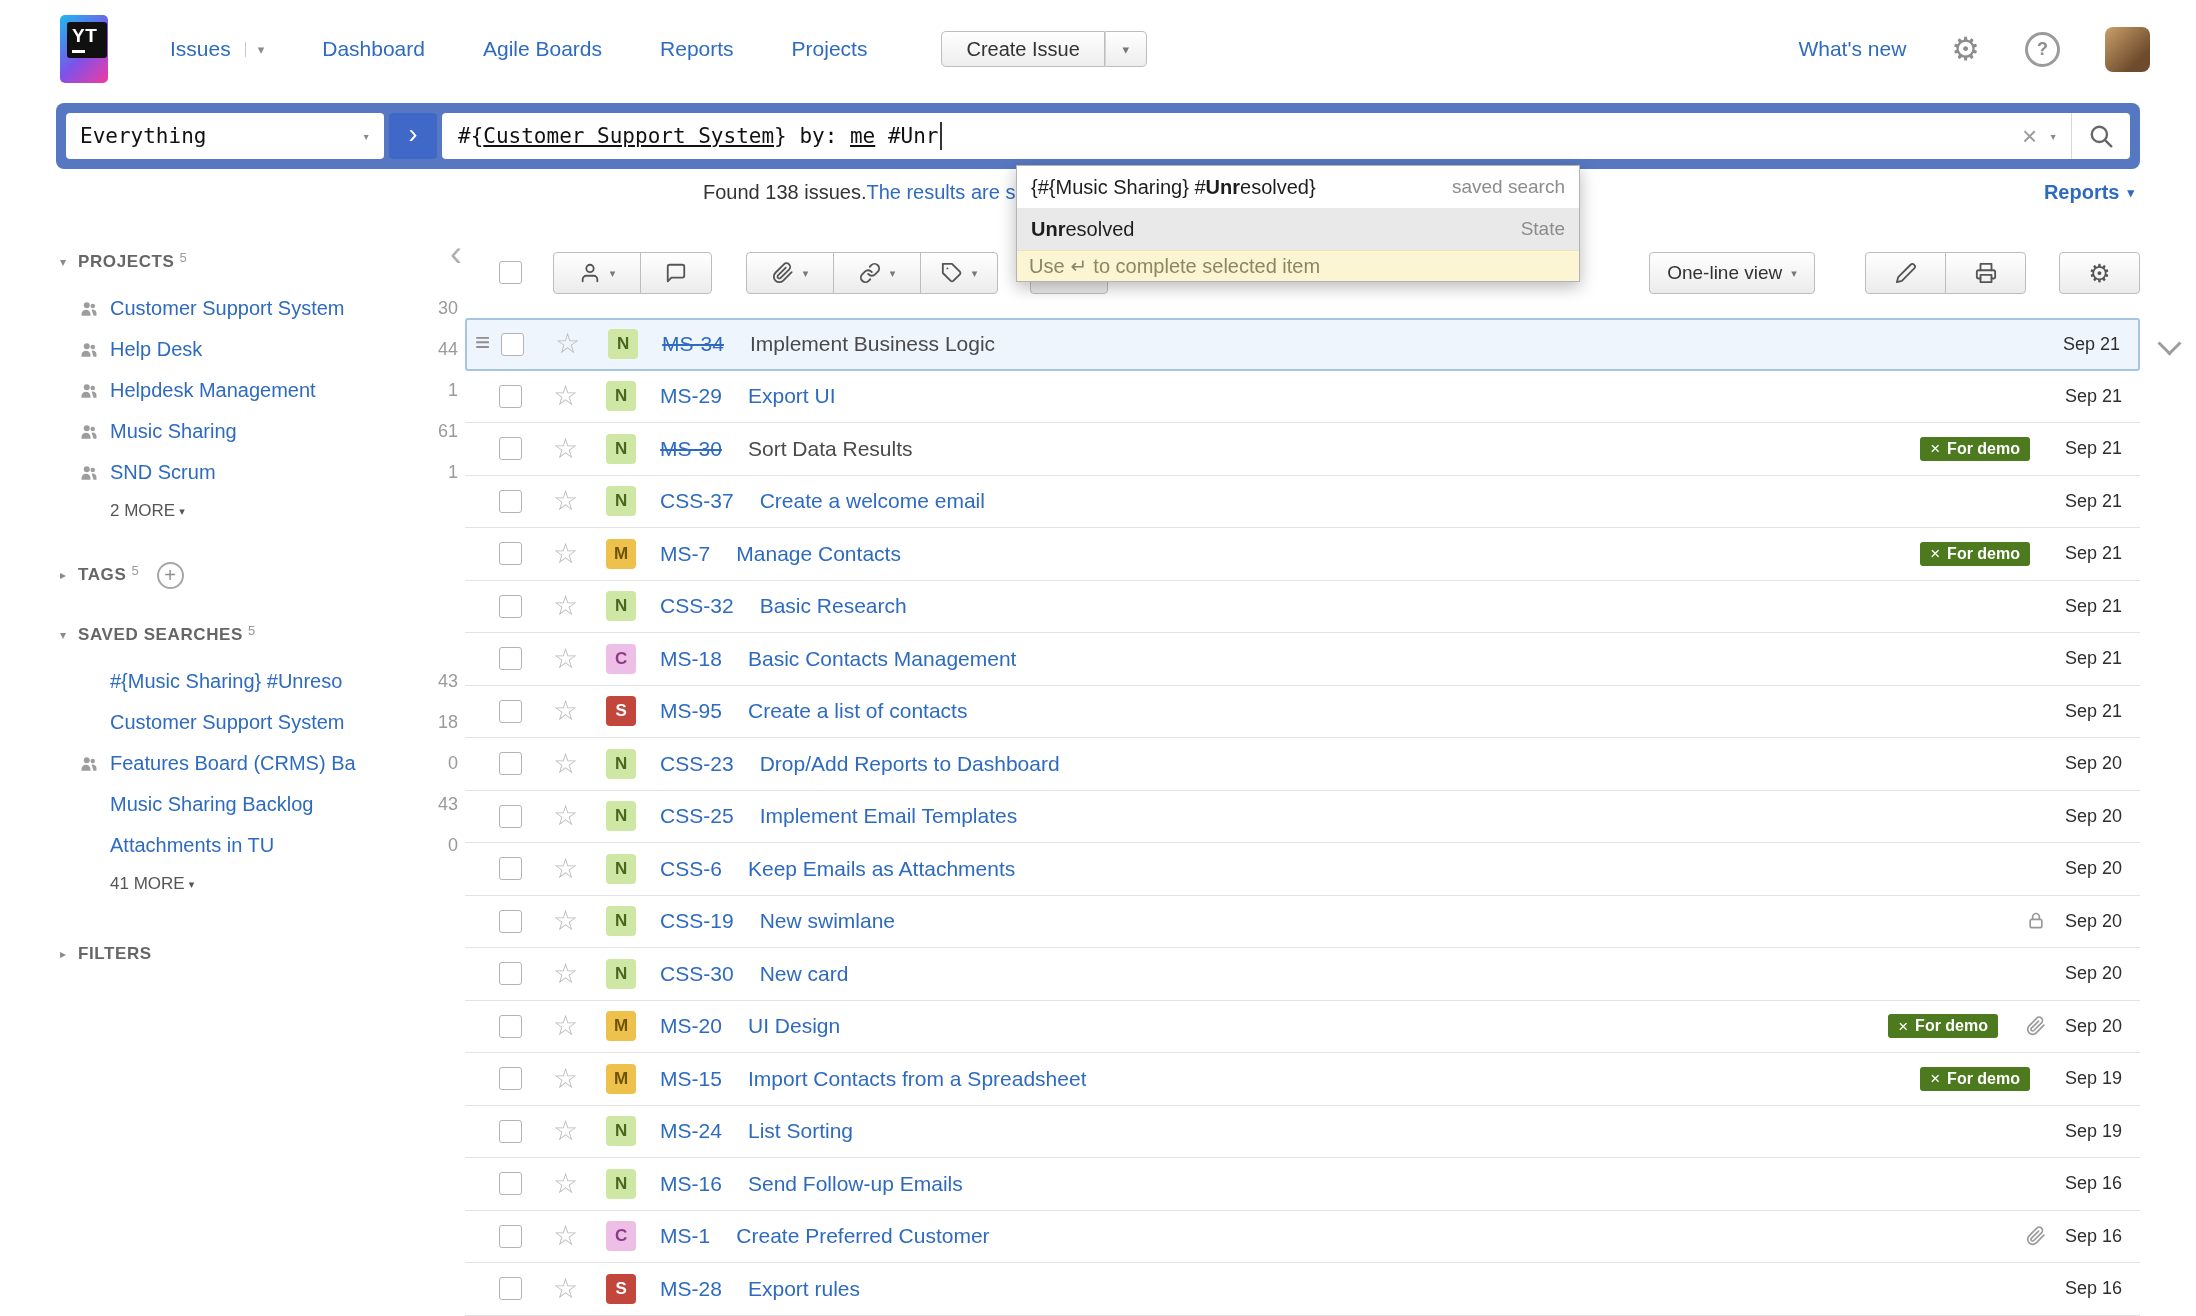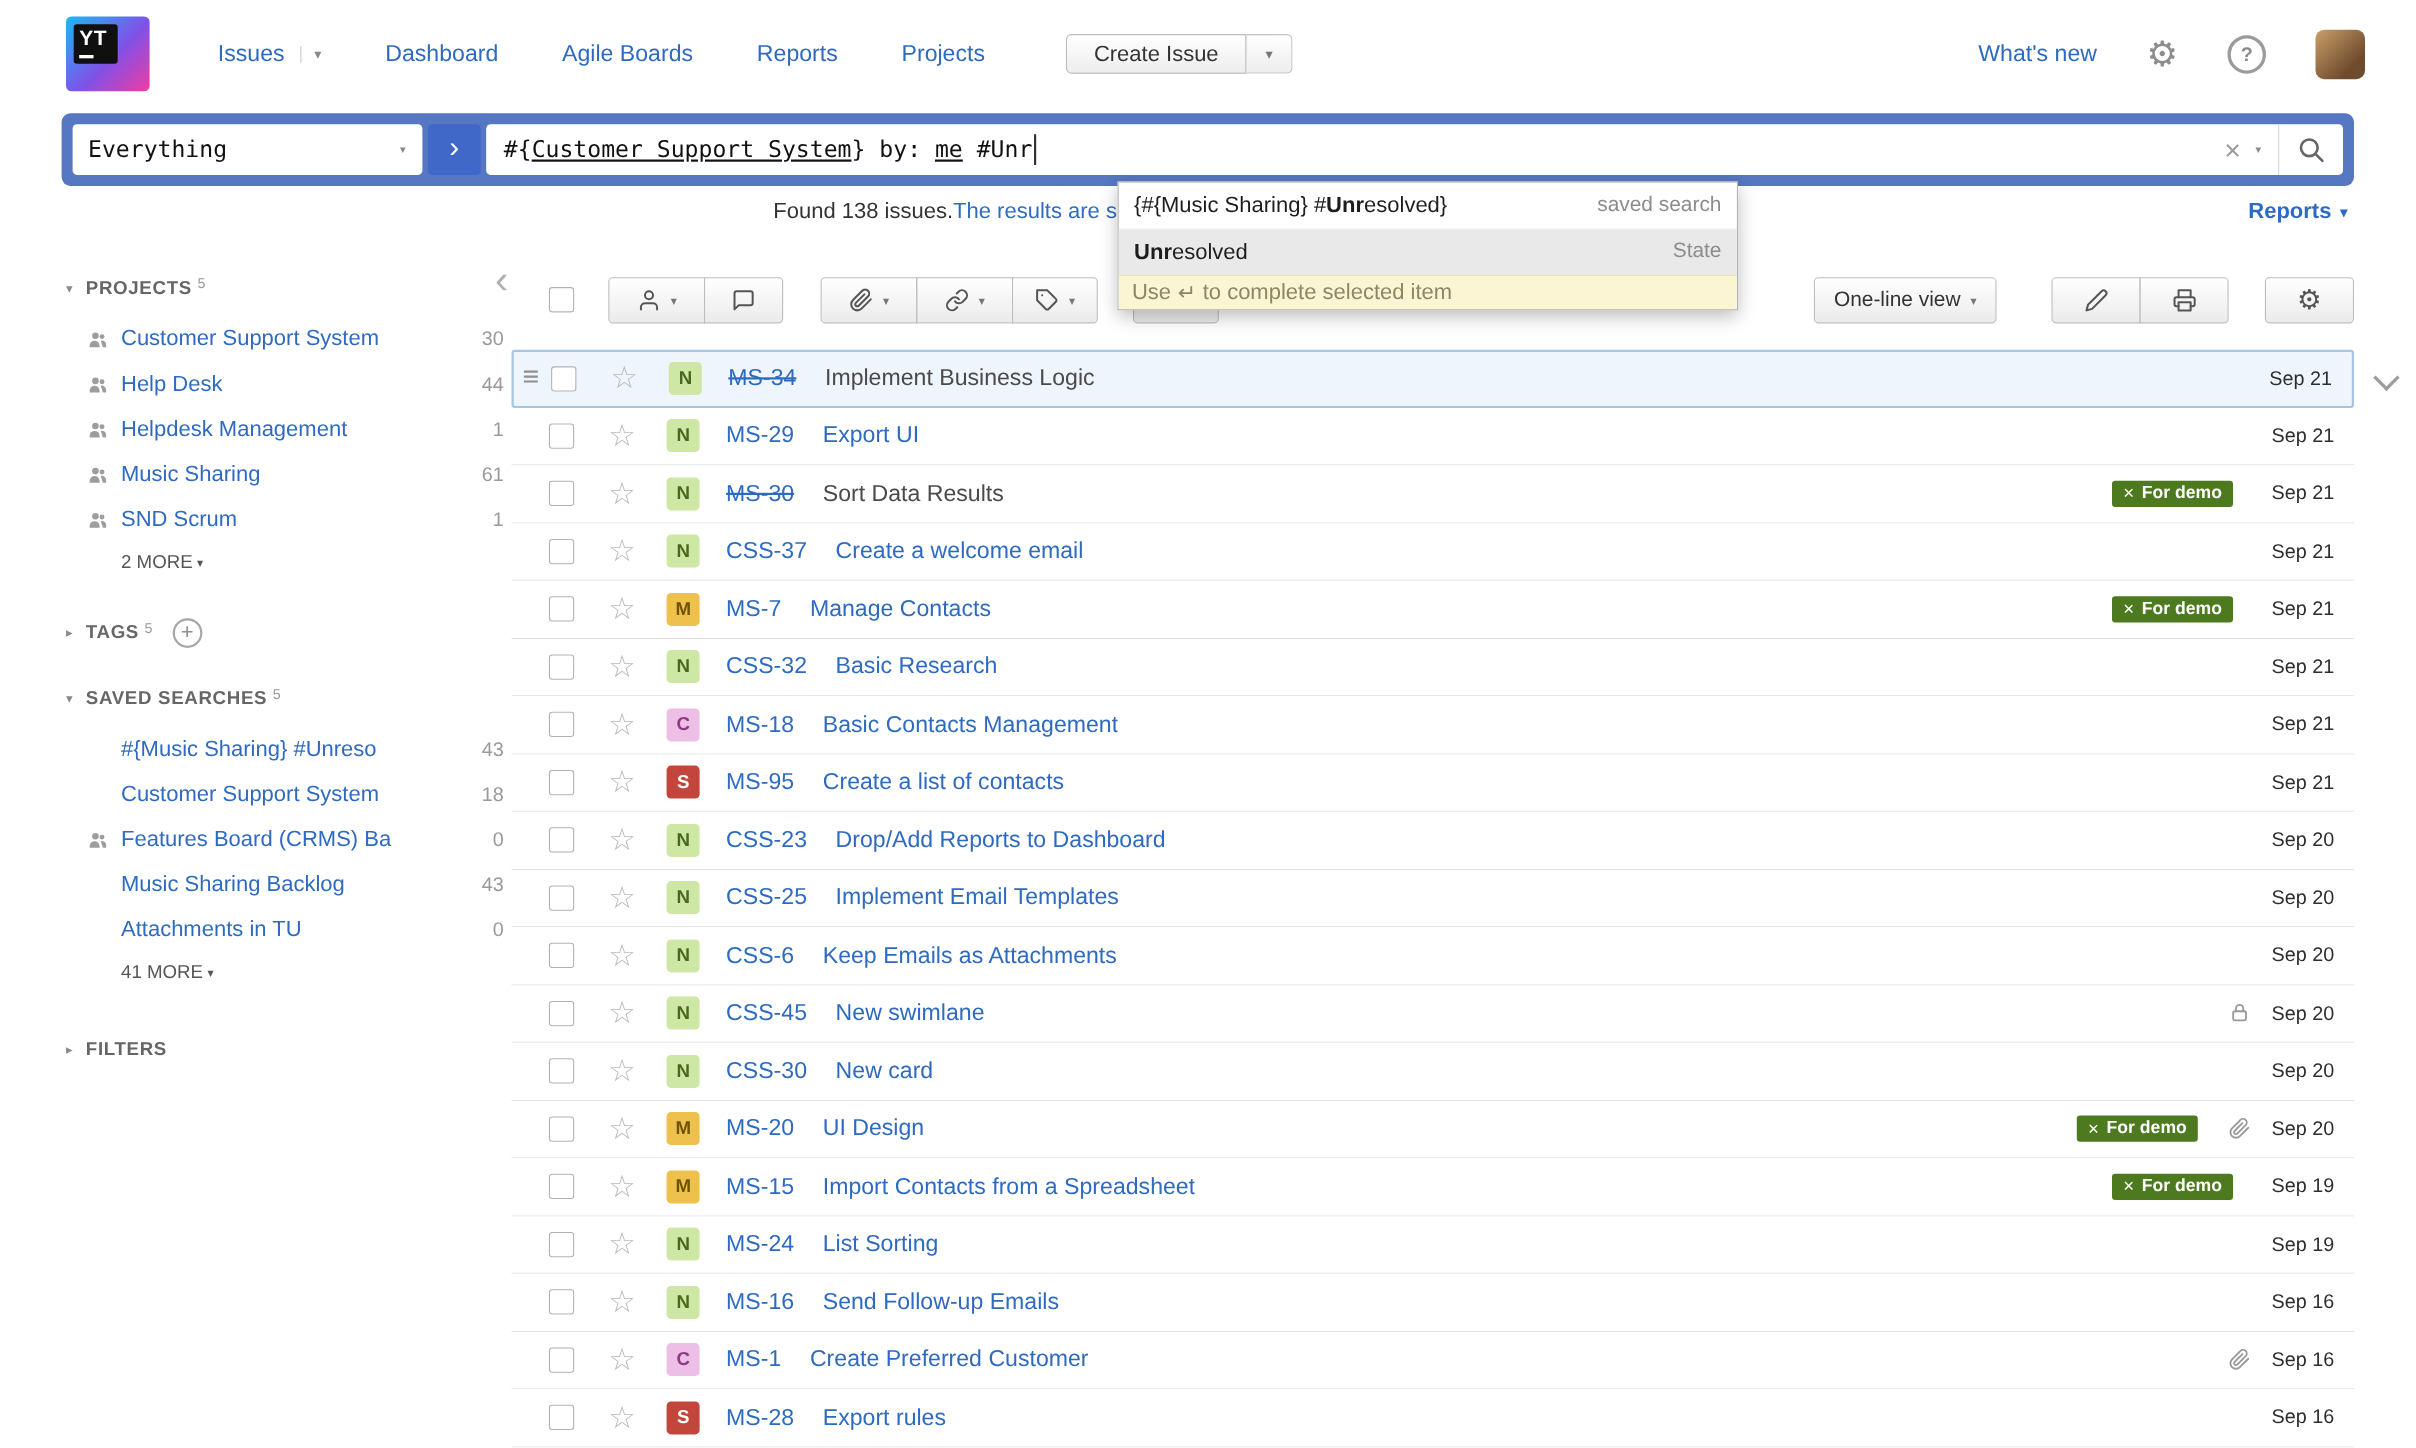--- a/index.html
+++ b/index.html
@@ -9,21 +9,21 @@
   --selb:#a6c4e4;
 }
 html,body{margin:0;padding:0;}
 body{width:2196px;height:1316px;position:relative;background:#fff;overflow:hidden;
   font-family:"Liberation Sans",sans-serif;color:#333;}
 a{text-decoration:none;color:var(--blue);cursor:pointer;}
 
 
 .topbar{position:absolute;top:0;left:0;width:100%;height:98px;display:flex;align-items:center;
   padding:0 46px 0 60px;box-sizing:border-box;background:#fff;}
-.logo{width:76px;height:68px;border-radius:5px;flex:none;position:relative;
+.logo{width:48px;height:68px;border-radius:5px;flex:none;position:relative;
   background:linear-gradient(135deg,#1db9f0 0%,#7e52e8 55%,#f23ba2 100%);}
 .logo-box{position:absolute;left:7px;top:7px;width:40px;height:36px;background:#101010;border-radius:3px;
   color:#fff;font-weight:bold;font-size:19px;padding:3px 0 0 5px;box-sizing:border-box;letter-spacing:.5px;}
 .logo-underscore{position:absolute;left:5px;bottom:5px;width:13px;height:3px;background:#fff;}
 .mainnav{display:flex;align-items:center;gap:58px;margin-left:62px;font-size:21px;}
 .nav-issues{display:flex;align-items:center;}
 .nav-split{margin-left:14px;padding-left:12px;border-left:1px solid #c9c9c9;color:#8a8a8a;font-size:13px;cursor:pointer;}
 .split{display:flex;margin-left:74px;height:36px;}
 .split-main{background:linear-gradient(#ffffff,#ededed);border:1px solid #bdbdbd;color:#333;
   border-radius:5px 0 0 5px;padding:0 24px;font-size:20px;font-family:inherit;cursor:pointer;}
@@ -585,21 +585,21 @@
     <span class="ir-spacer"></span>
 
     <span class="idate">Sep 20</span>
 
   </div>
     <div class="irow has-lock">
 
     <span class="cb"></span>
     <span class="star">☆</span>
     <span class="avat av-n">N</span>
-    <a class="iid">CSS-45</a>
+    <a class="iid">CSS-19</a>
     <a class="isum">New swimlane</a>
     <span class="ir-spacer"></span>
 
     <span class="rowic lockic">
       <svg viewBox="0 0 24 24">
           <rect x="5" y="10" width="14" height="10" rx="2"></rect>
           <path d="M8 10V7a4 4 0 0 1 8 0v3"></path>
         </svg>
     </span>
 

